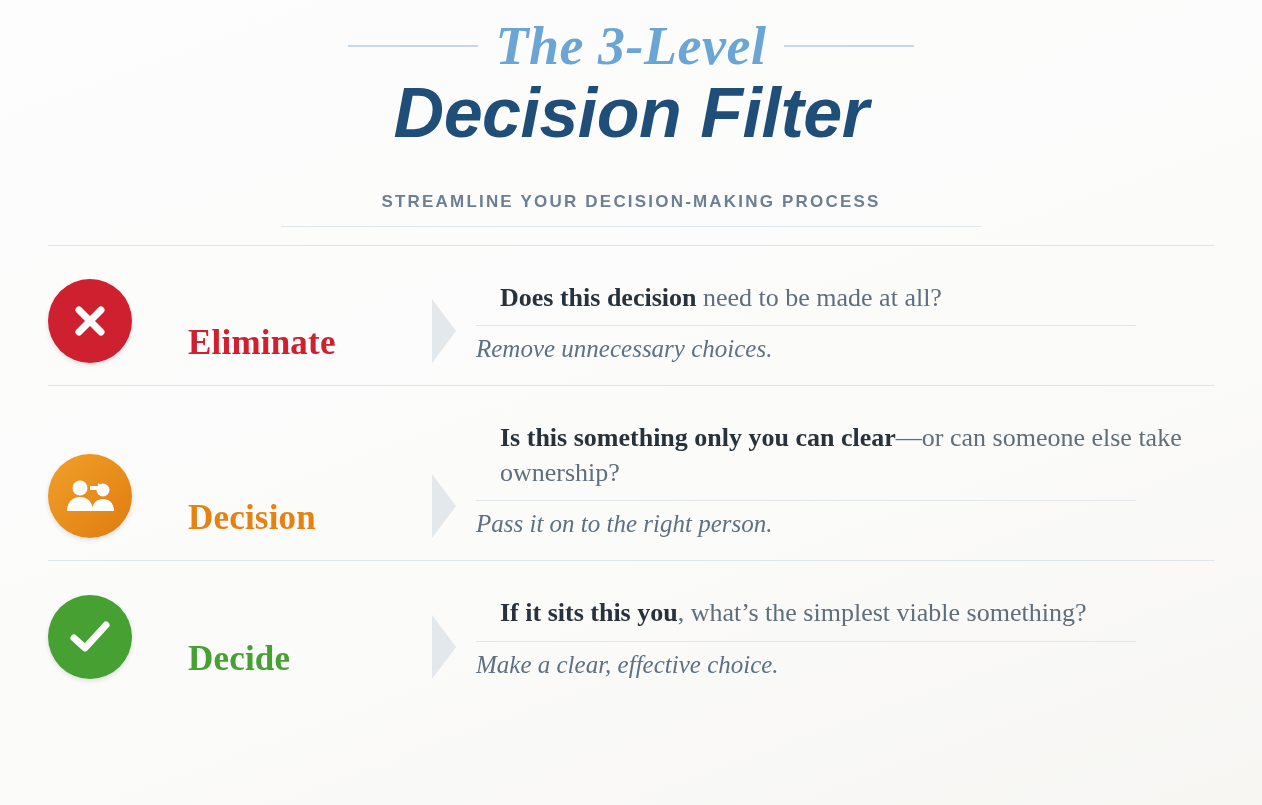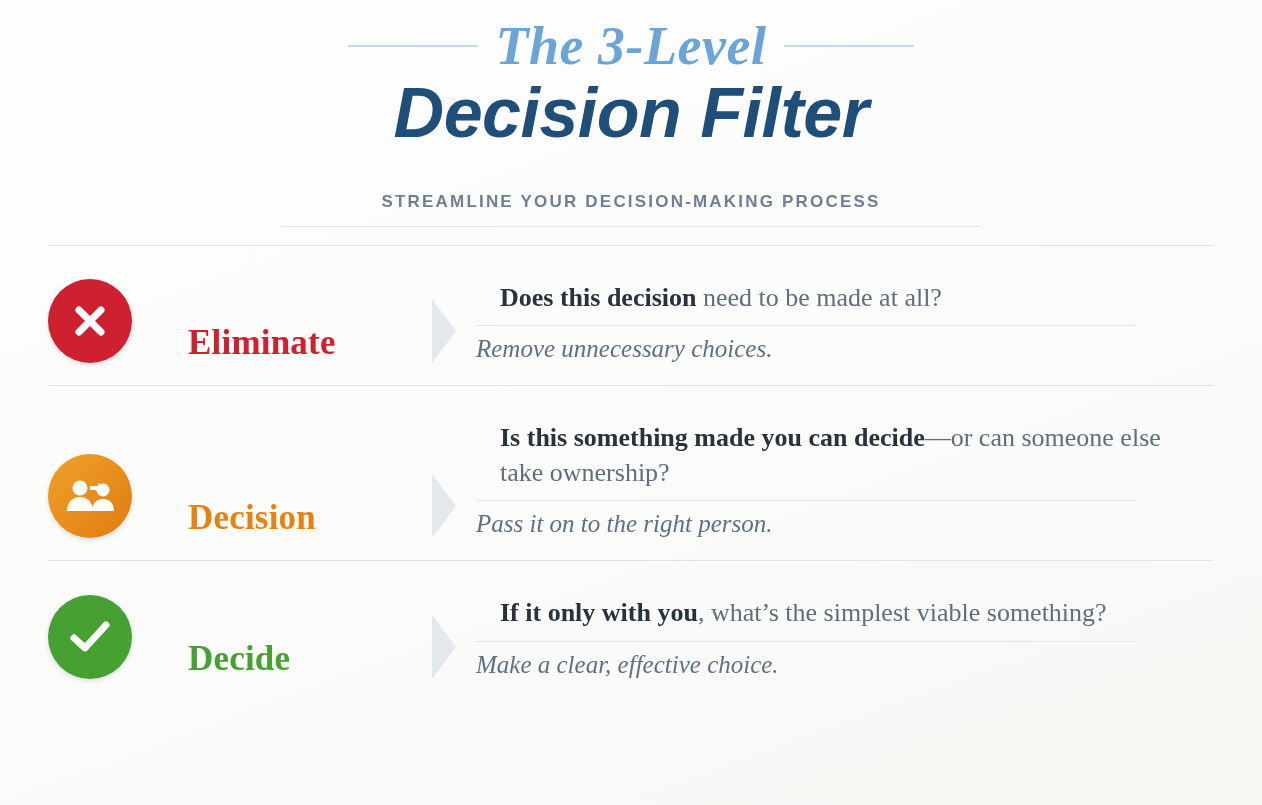--- a/index.html
+++ b/index.html
@@ -230,21 +230,21 @@
           </svg>
         </div>
       </div>
       <div class="row-label-col">
         <div class="row-label label-delegate">Decision</div>
       </div>
       <div class="row-arrow-col">
         <div class="arrow"></div>
       </div>
       <div class="row-text-col">
-        <div class="question"><b>Is this something made you can decide</b><span class="light">—or can someone else take ownership?</span></div>
+        <div class="question"><b>Is this something only you can clear</b><span class="light">—or can someone else take ownership?</span></div>
         <div class="q-rule"></div>
         <div class="caption">Pass it on to the right person.</div>
       </div>
     </div>
 
     <div class="divider"></div>
 
     <div class="row">
       <div class="row-icon-col">
         <div class="icon-circle circle-decide">
@@ -253,20 +253,20 @@
           </svg>
         </div>
       </div>
       <div class="row-label-col">
         <div class="row-label label-decide">Decide</div>
       </div>
       <div class="row-arrow-col">
         <div class="arrow"></div>
       </div>
       <div class="row-text-col">
-        <div class="question"><b>If it only with you</b><span class="light">, what’s the simplest viable something?</span></div>
+        <div class="question"><b>If it sits this you</b><span class="light">, what’s the simplest viable something?</span></div>
         <div class="q-rule"></div>
         <div class="caption">Make a clear, effective choice.</div>
       </div>
     </div>
 
   </div>
 </div>
 
 </body></html>

